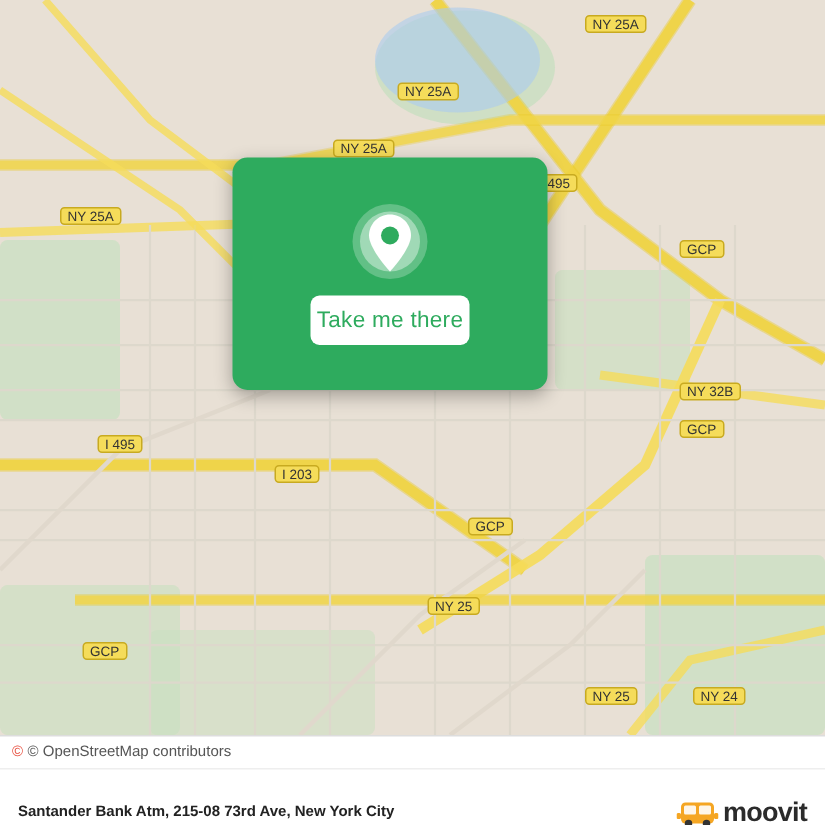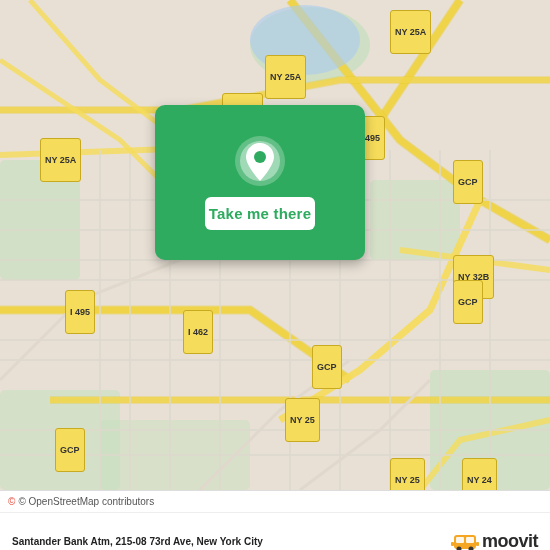--- a/index.html
+++ b/index.html
@@ -47,21 +47,21 @@
       margin-bottom: 10px;
     }
 
     #take-me-there-btn {
       background-color: white;
       color: #2eab5e;
       border: none;
       border-radius: 6px;
       padding: 8px 4px;
       font-size: 15px;
-      font-weight: 700;
+      font-weight: 400;
       cursor: pointer;
       letter-spacing: 0.2px;
     }
 
     
     #attribution-bar {
       width: 550px;
       height: 22px;
       background: white;
       display: flex;
@@ -116,23 +116,23 @@
       height: 28px;
     }
 
     
     .road-label {
       position: absolute;
       background: #f5dc5a;
       border: 1px solid #c8aa20;
       border-radius: 3px;
       font-size: 9px;
-      font-weight: bold;
+      font-weight: normal;
       color: #333;
-      padding: 16px 4px;
+      padding: 0 4px;
       white-space: nowrap;
     }
   </style>
 </head>
 <body>
 
 <div id="map-container">
   
   <svg id="map-svg" viewBox="0 0 550 490" xmlns="http://www.w3.org/2000/svg">
 
@@ -197,21 +197,21 @@
     <ellipse cx="305" cy="40" rx="55" ry="35" fill="#aaccee" opacity="0.6"></ellipse>
   </svg>
 
   
   <div class="road-label" style="top:10px; left:390px;">NY 25A</div>
   <div class="road-label" style="top:55px; left:265px;">NY 25A</div>
   <div class="road-label" style="top:138px; left:40px;">NY 25A</div>
   <div class="road-label" style="top:93px; left:222px;">NY 25A</div>
   <div class="road-label" style="top:116px; left:355px;">I 495</div>
   <div class="road-label" style="top:290px; left:65px;">I 495</div>
-  <div class="road-label" style="top:310px; left:183px;">I 462</div>
+  <div class="road-label" style="top:310px; left:183px;">I 203</div>
   <div class="road-label" style="top:160px; left:453px;">GCP</div>
   <div class="road-label" style="top:255px; left:453px;">NY 32B</div>
   <div class="road-label" style="top:280px; left:453px;">GCP</div>
   <div class="road-label" style="top:345px; left:312px;">GCP</div>
   <div class="road-label" style="top:428px; left:55px;">GCP</div>
   <div class="road-label" style="top:398px; left:285px;">NY 25</div>
   <div class="road-label" style="top:458px; left:390px;">NY 25</div>
   <div class="road-label" style="top:458px; left:462px;">NY 24</div>
 
   

